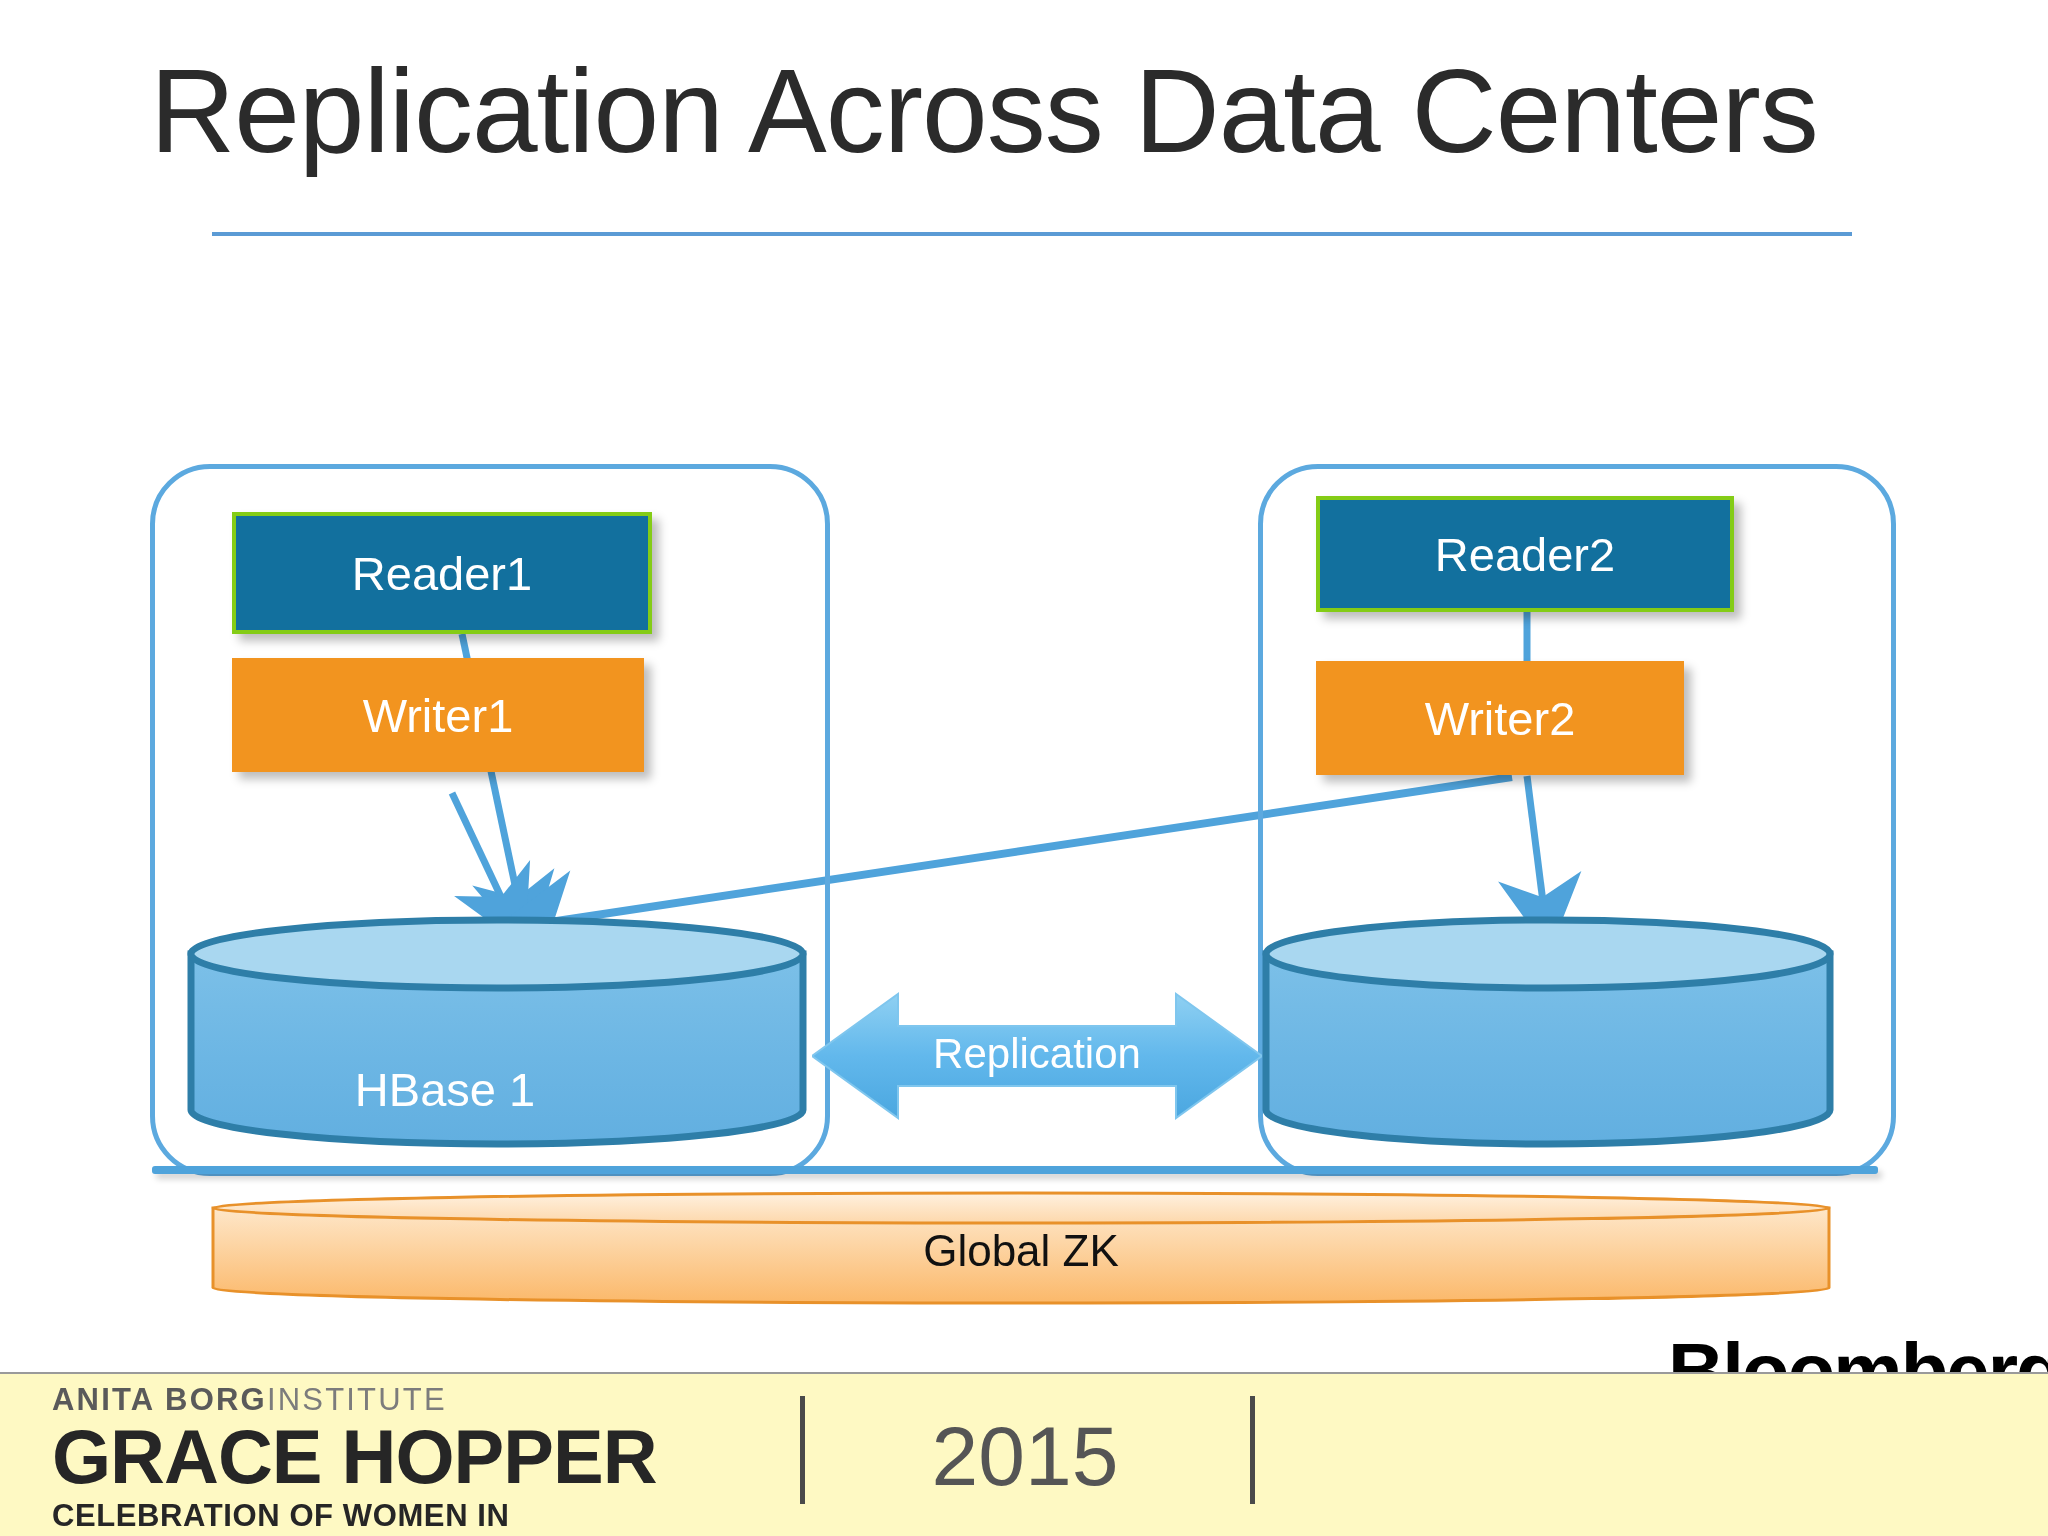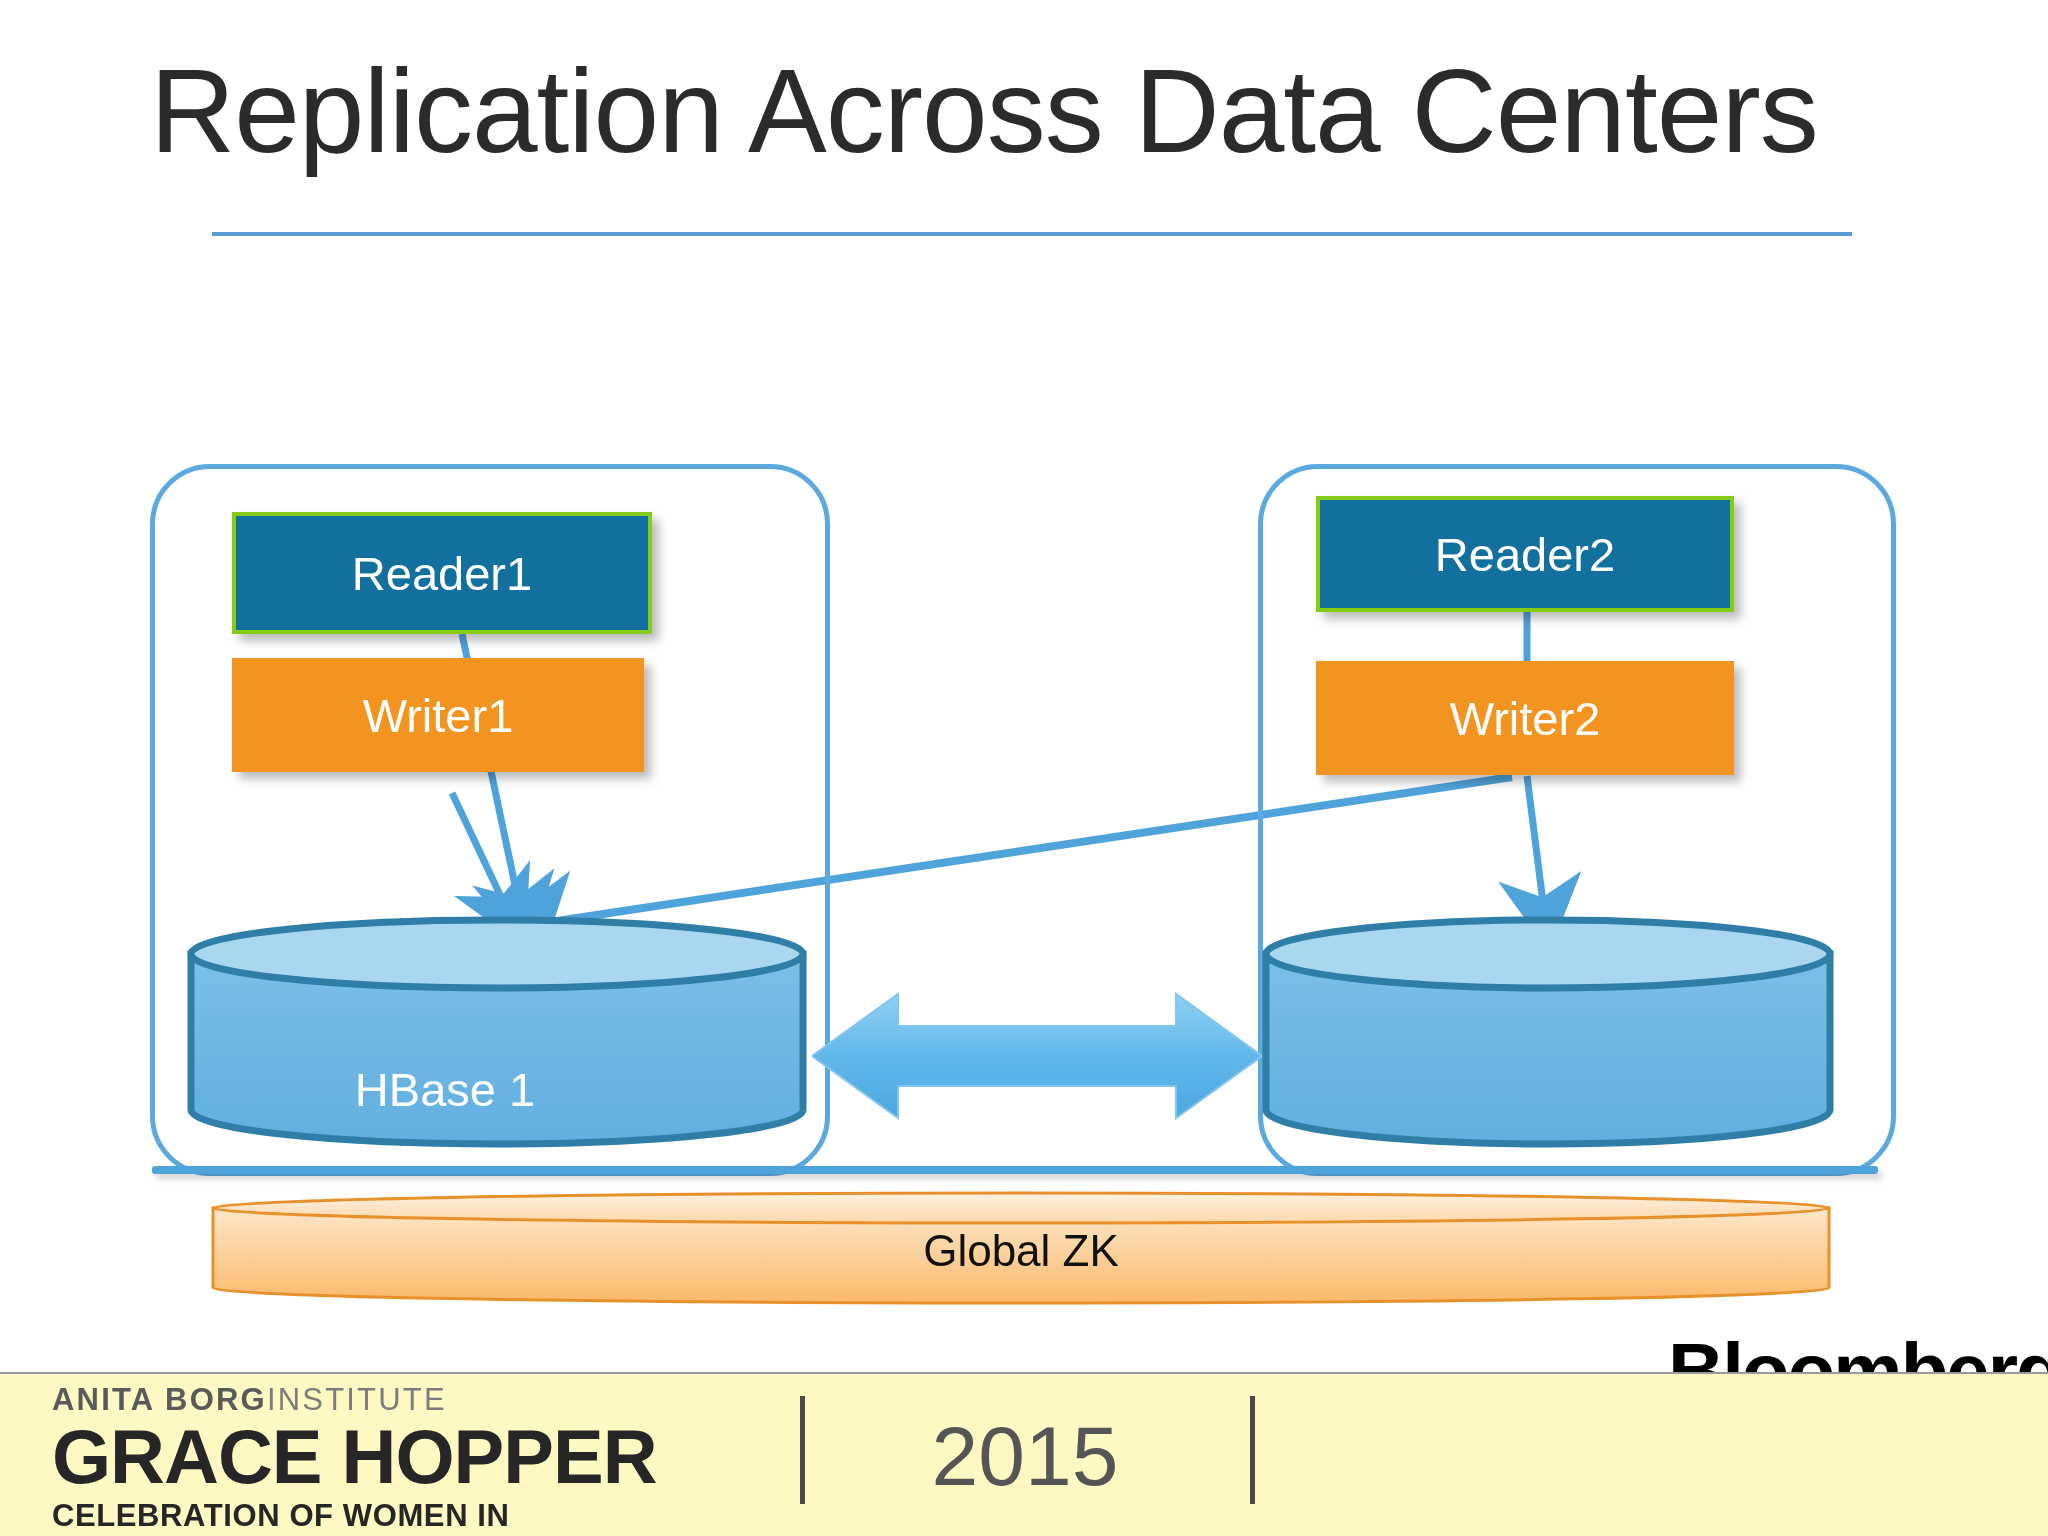--- a/index.html
+++ b/index.html
@@ -48,21 +48,21 @@
     font-size:47px;
     box-sizing:border-box;
     box-shadow:7px 7px 9px rgba(0,0,0,0.26);
   }
   .reader{background:#12709E;border:4px solid #84cc16;}
   .writer{background:#F2941F;border:none;}
 
   #reader1{left:232px;top:512px;width:420px;height:122px;}
   #writer1{left:232px;top:658px;width:412px;height:114px;}
   #reader2{left:1316px;top:496px;width:418px;height:116px;}
-  #writer2{left:1316px;top:661px;width:418px;height:114px;}
+  #writer2{left:1316px;top:661px;width:368px;height:114px;}
 
   
   .cyl{position:absolute;}
   .cyl svg{display:block;overflow:visible;}
   .cyl-label{
     position:absolute;left:0;width:100%;
     text-align:center;color:#ffffff;font-size:47px;
     pointer-events:none;
   }
   #hbase1{left:187px;top:916px;width:516px;height:232px;}
@@ -194,20 +194,21 @@
       <svg viewBox="0 0 572 232" width="572" height="232">
         <path d="M4,38 L4,194 A282,34 0 0 0 568,194 L568,38 Z" fill="url(#cylGrad)" stroke="#2E7EA8" stroke-width="7"></path>
         <ellipse cx="286" cy="38" rx="282" ry="34" fill="#A9D7F0" stroke="#2E7EA8" stroke-width="7"></ellipse>
       </svg>
     </div>
 
     <div id="repl">
       <svg viewBox="0 0 450 140" width="450" height="140">
         <path d="M0,70 L86,8 L86,40 L364,40 L364,8 L450,70 L364,132 L364,100 L86,100 L86,132 Z" fill="url(#replGrad)" stroke="#7FC6EE" stroke-width="2"></path>
       </svg>
+      <div class="repl-label">Replication</div>
     </div>
 
     <div id="baseline"></div>
 
     <div id="gzk">
       <svg viewBox="0 0 1622 112" width="1622" height="112" preserveAspectRatio="none">
         <path d="M3,16 L3,96 A808,15 0 0 0 1619,96 L1619,16 Z" fill="url(#zkGrad)" stroke="#E8912A" stroke-width="3"></path>
         <ellipse cx="811" cy="16" rx="808" ry="15" fill="url(#zkTop)" stroke="#E8912A" stroke-width="3"></ellipse>
       </svg>
       <div class="gzk-label">Global ZK</div>

